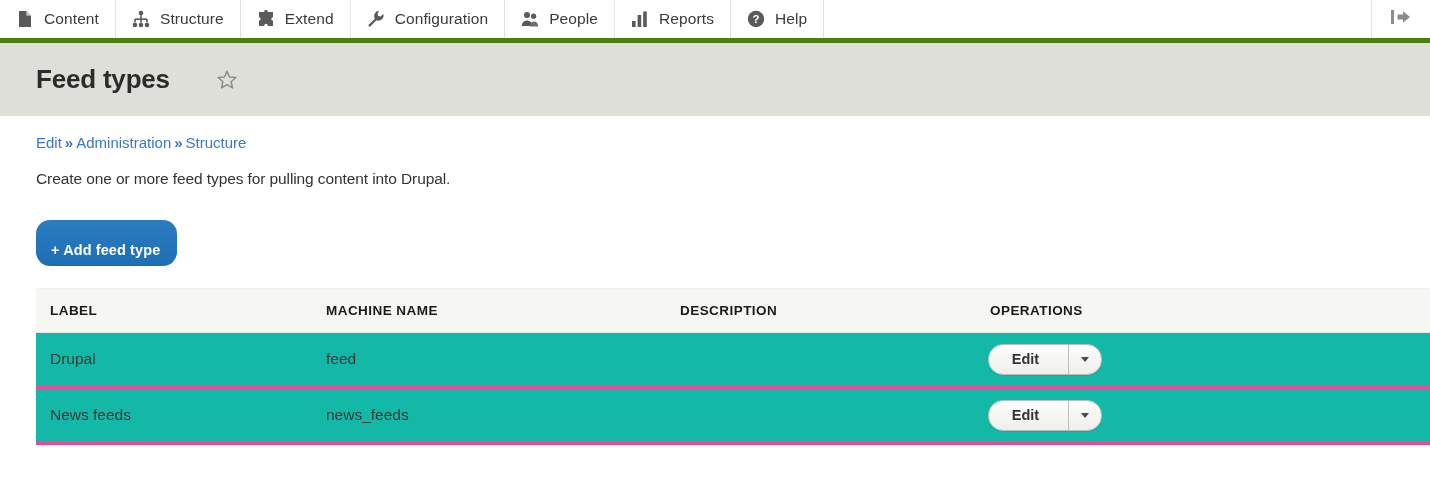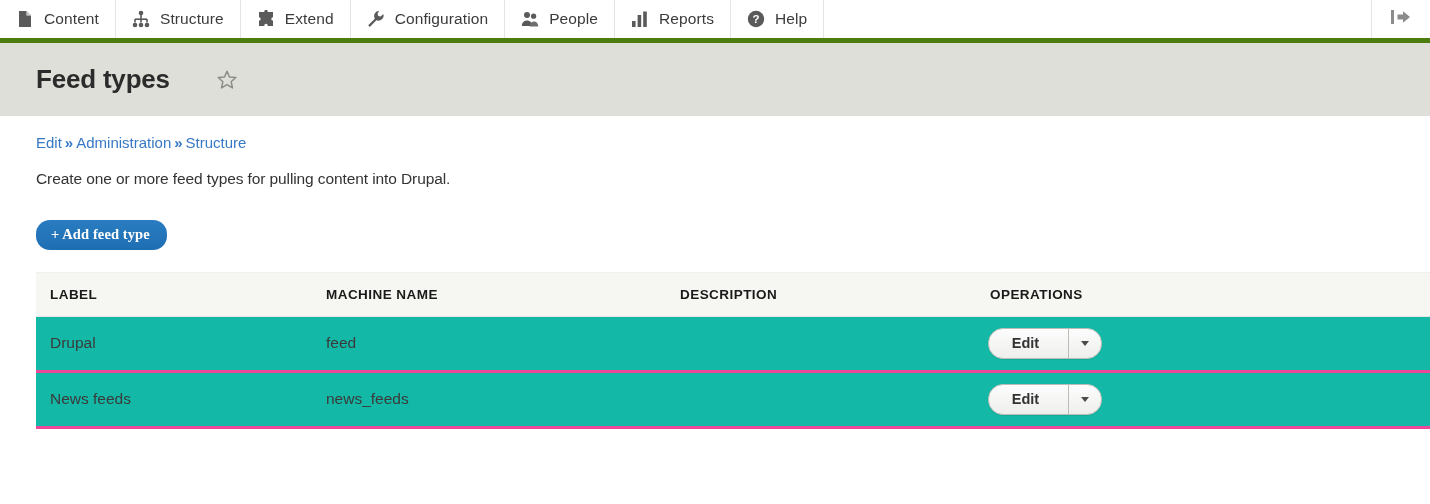--- a/index.html
+++ b/index.html
@@ -116,23 +116,23 @@
 
   .add-button {
     display: inline-block;
     margin-top: 16px;
     background: linear-gradient(to bottom, #2a7cc0 0%, #1e6eb4 100%);
     color: #ffffff;
     font-size: 14.5px;
     font-weight: bold;
     border: none;
     border-radius: 14px;
-    padding: 6px 17px 7px 15px;
-    cursor: pointer;
-    font-family: Liberation Serif, serif;
+    padding: 22px 17px 7px 15px;
+    cursor: pointer;
+    font-family: Liberation Sans, sans-serif;
     letter-spacing: 0.1px;
     line-height: 1.2;
   }
 
   
   .feed-table {
     width: 1358px;
     border-collapse: collapse;
     margin-top: 22px;
     font-size: 15px;

